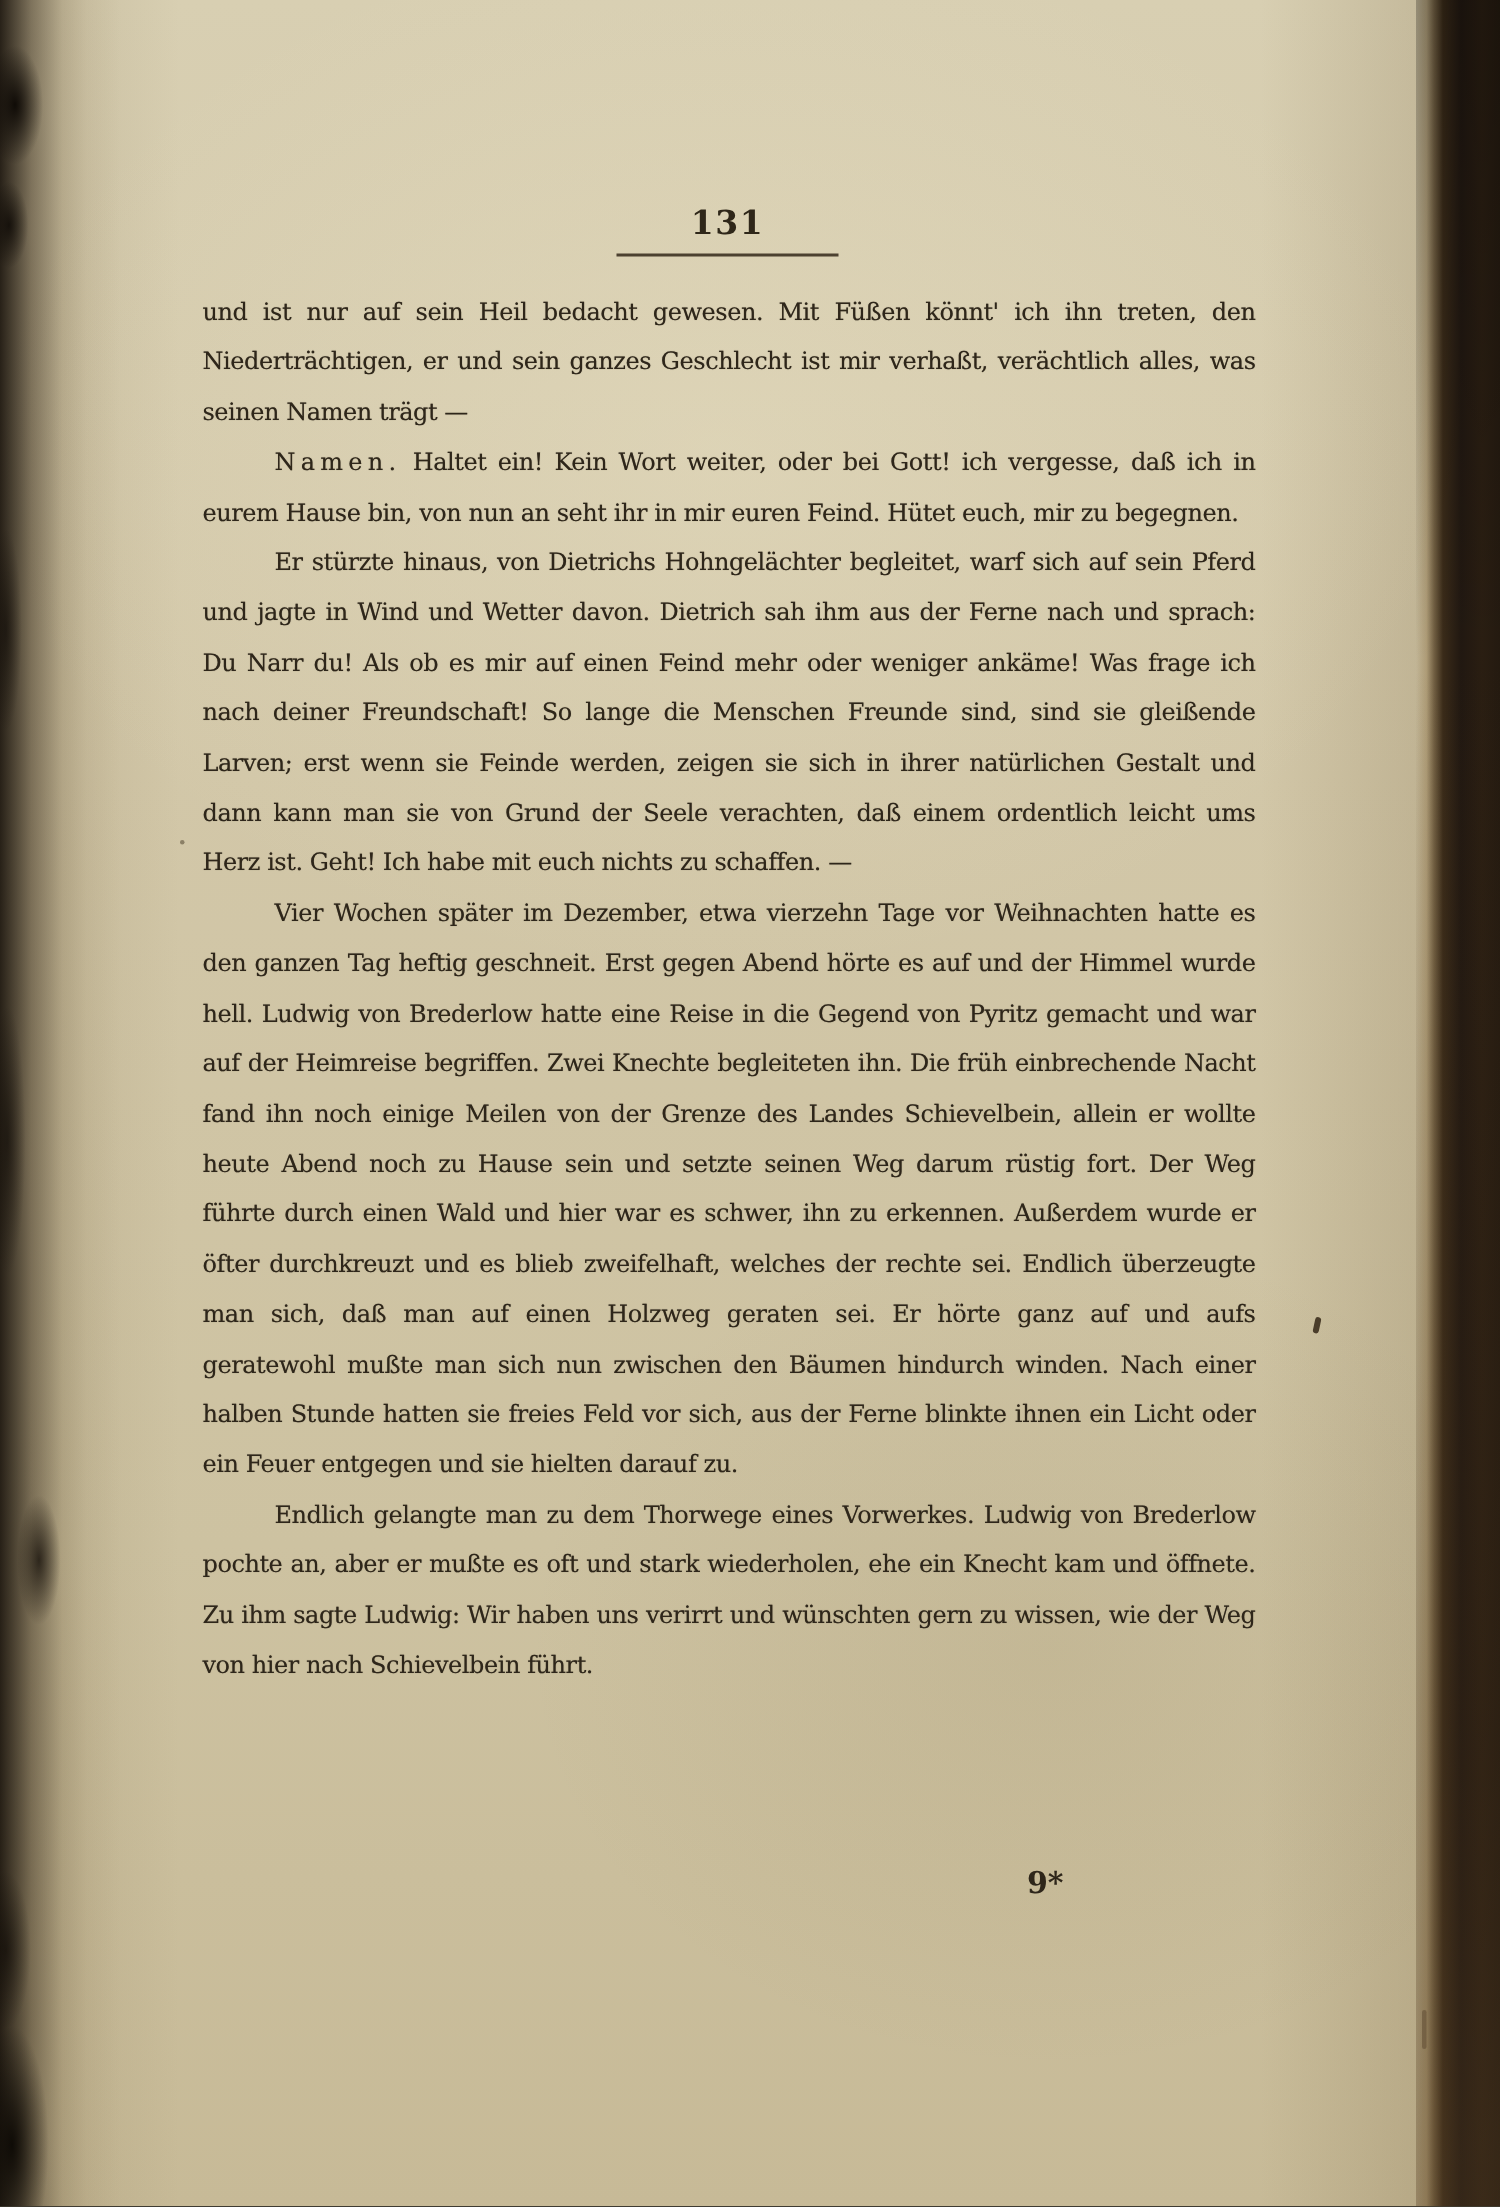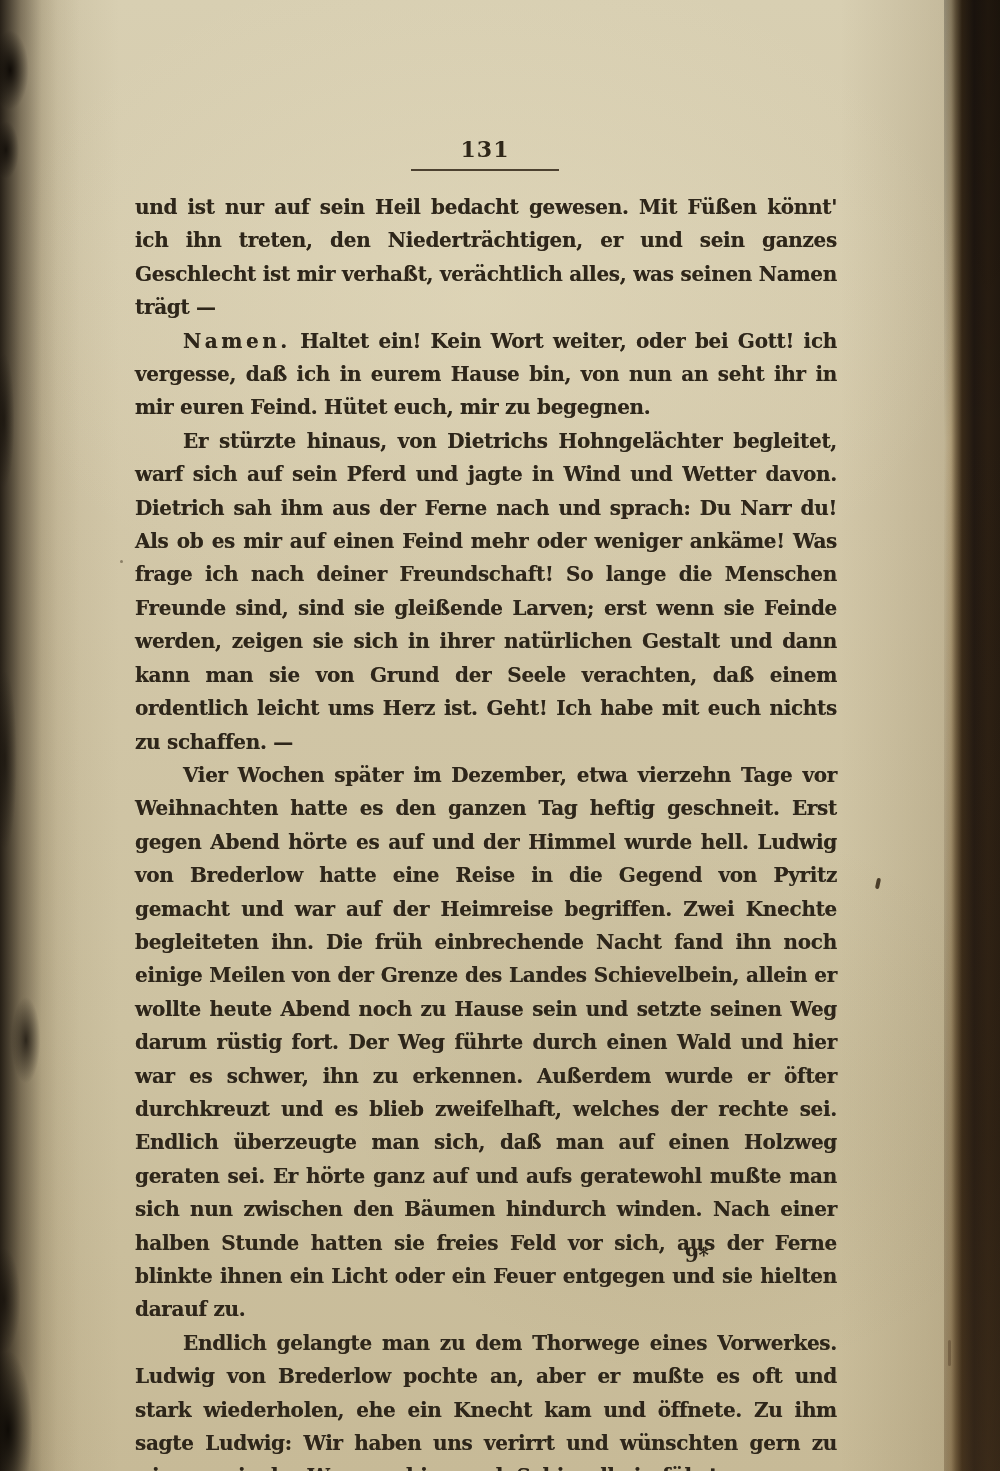--- a/index.html
+++ b/index.html
@@ -62,22 +62,22 @@
     color: #2f2719;
     letter-spacing: 1px;
   }
   .text-block {
     position: absolute; left: 135px; top: 191px; width: 702px;
     color: #2e261a;
     text-shadow: 0 0 0.5px rgba(46,38,26,0.55);
   }
   .text-block p.para {
     margin: 0;
-    font-size: 20px;
-    font-weight: bold;
+    font-size: 16px;
+    font-weight: normal;
     line-height: 33.4px;
     letter-spacing: -0.3px;
     text-align: justify;
   }
   .text-block p.para.indent { text-indent: 48px; }
   .sperr { letter-spacing: 3.5px; }
   .signature-row {
     position: absolute; left: 135px; top: 1243px; width: 702px;
     text-align: right; padding-right: 128px; box-sizing: border-box;
     font-size: 20px; font-weight: bold; color: #2e261a;

